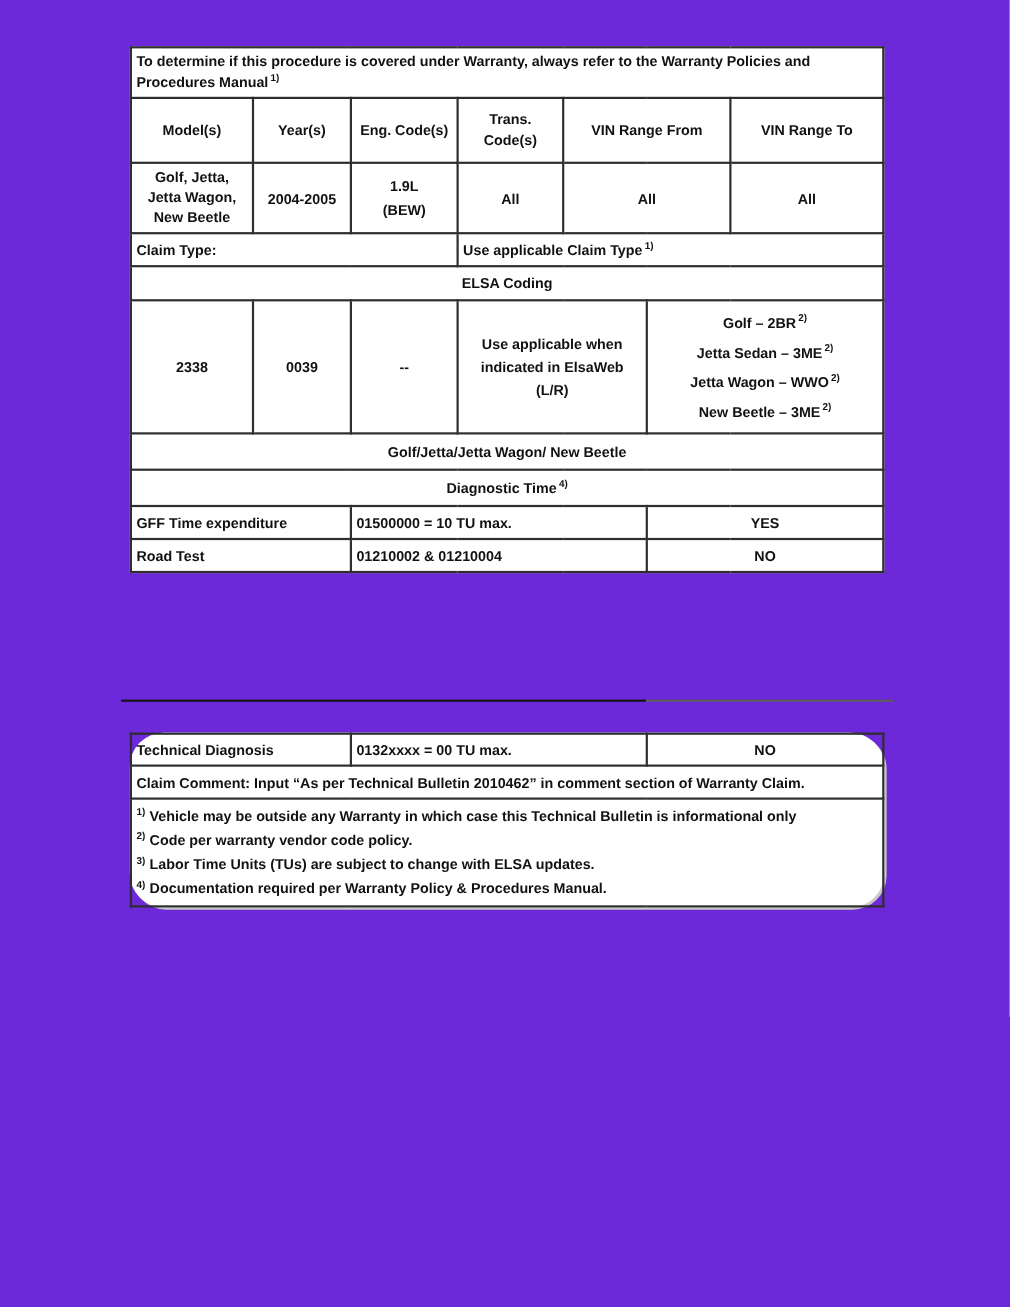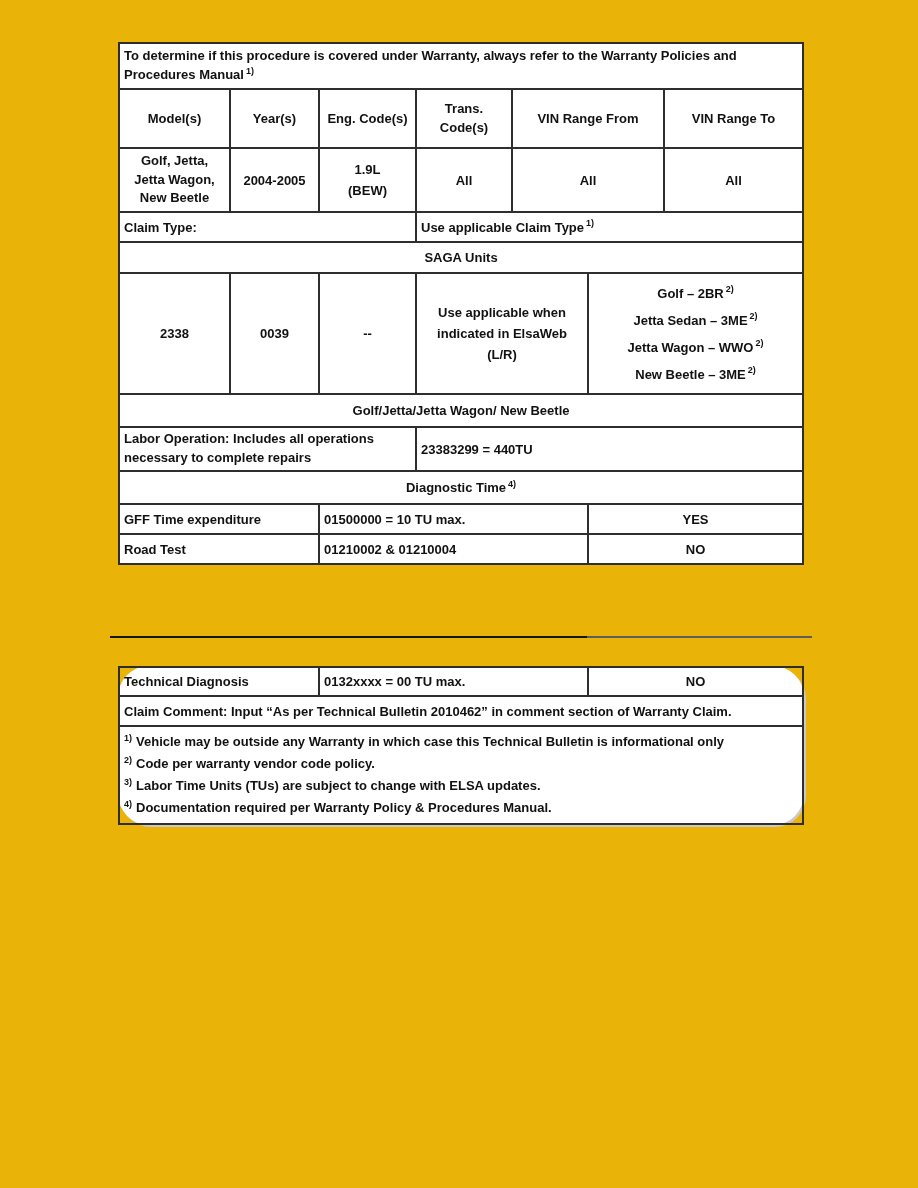--- a/index.html
+++ b/index.html
@@ -1,20 +1,20 @@
 <!DOCTYPE html>
 <html><head>
 <meta charset="utf-8">
 <style>
   html, body { margin: 0; padding: 0; background: #ffffff; }
   .page {
     position: relative;
     width: 918px;
     height: 1188px;
-    background: #eab308;
+    background: #6d28d9;
     font-family: "Liberation Sans", "DejaVu Sans", sans-serif;
     font-weight: bold;
     color: #111111;
     font-size: 13px;
   }
   table.doc {
     position: absolute;
     border-collapse: collapse;
     table-layout: fixed;
     width: 684px;
@@ -97,21 +97,21 @@
       <td colspan="2" class="c">All</td>
       <td class="c">All</td>
     </tr>
 
     <tr style="height:30px">
       <td colspan="3" class="l">Claim Type:</td>
       <td colspan="4" class="l"><span>Use applicable Claim Type</span><span class="sup">1)</span></td>
     </tr>
 
     <tr style="height:31px">
-      <td colspan="7" class="c">SAGA Units</td>
+      <td colspan="7" class="c">ELSA Coding</td>
     </tr>
 
 
     <tr style="height:121px">
       <td class="c">2338</td>
       <td class="c">0039</td>
       <td class="c">--</td>
       <td colspan="2" class="c pre lh-wide">Use applicable when
 indicated in ElsaWeb
 (L/R)</td>
@@ -120,25 +120,20 @@
         <div class="parts-line"><span>Jetta Sedan – 3ME</span><span class="sup">2)</span></div>
         <div class="parts-line"><span>Jetta Wagon – WWO</span><span class="sup">2)</span></div>
         <div class="parts-line"><span>New Beetle – 3ME</span><span class="sup">2)</span></div>
       </td>
     </tr>
 
     <tr style="height:33px">
       <td colspan="7" class="c">Golf/Jetta/Jetta Wagon/ New Beetle</td>
     </tr>
 
-    <tr style="height:44px">
-      <td colspan="3" class="l pre lh-tight vt">Labor Operation: Includes all operations
-necessary to complete repairs</td>
-      <td colspan="4" class="l vt">23383299 = 440TU</td>
-    </tr>
 
     <tr style="height:33px">
       <td colspan="7" class="c"><span>Diagnostic Time</span><span class="sup">4)</span></td>
     </tr>
 
     <tr style="height:30px">
       <td colspan="2" class="l">GFF Time expenditure</td>
       <td colspan="3" class="l">01500000 = 10 TU max.</td>
       <td colspan="2" class="c">YES</td>
     </tr>

